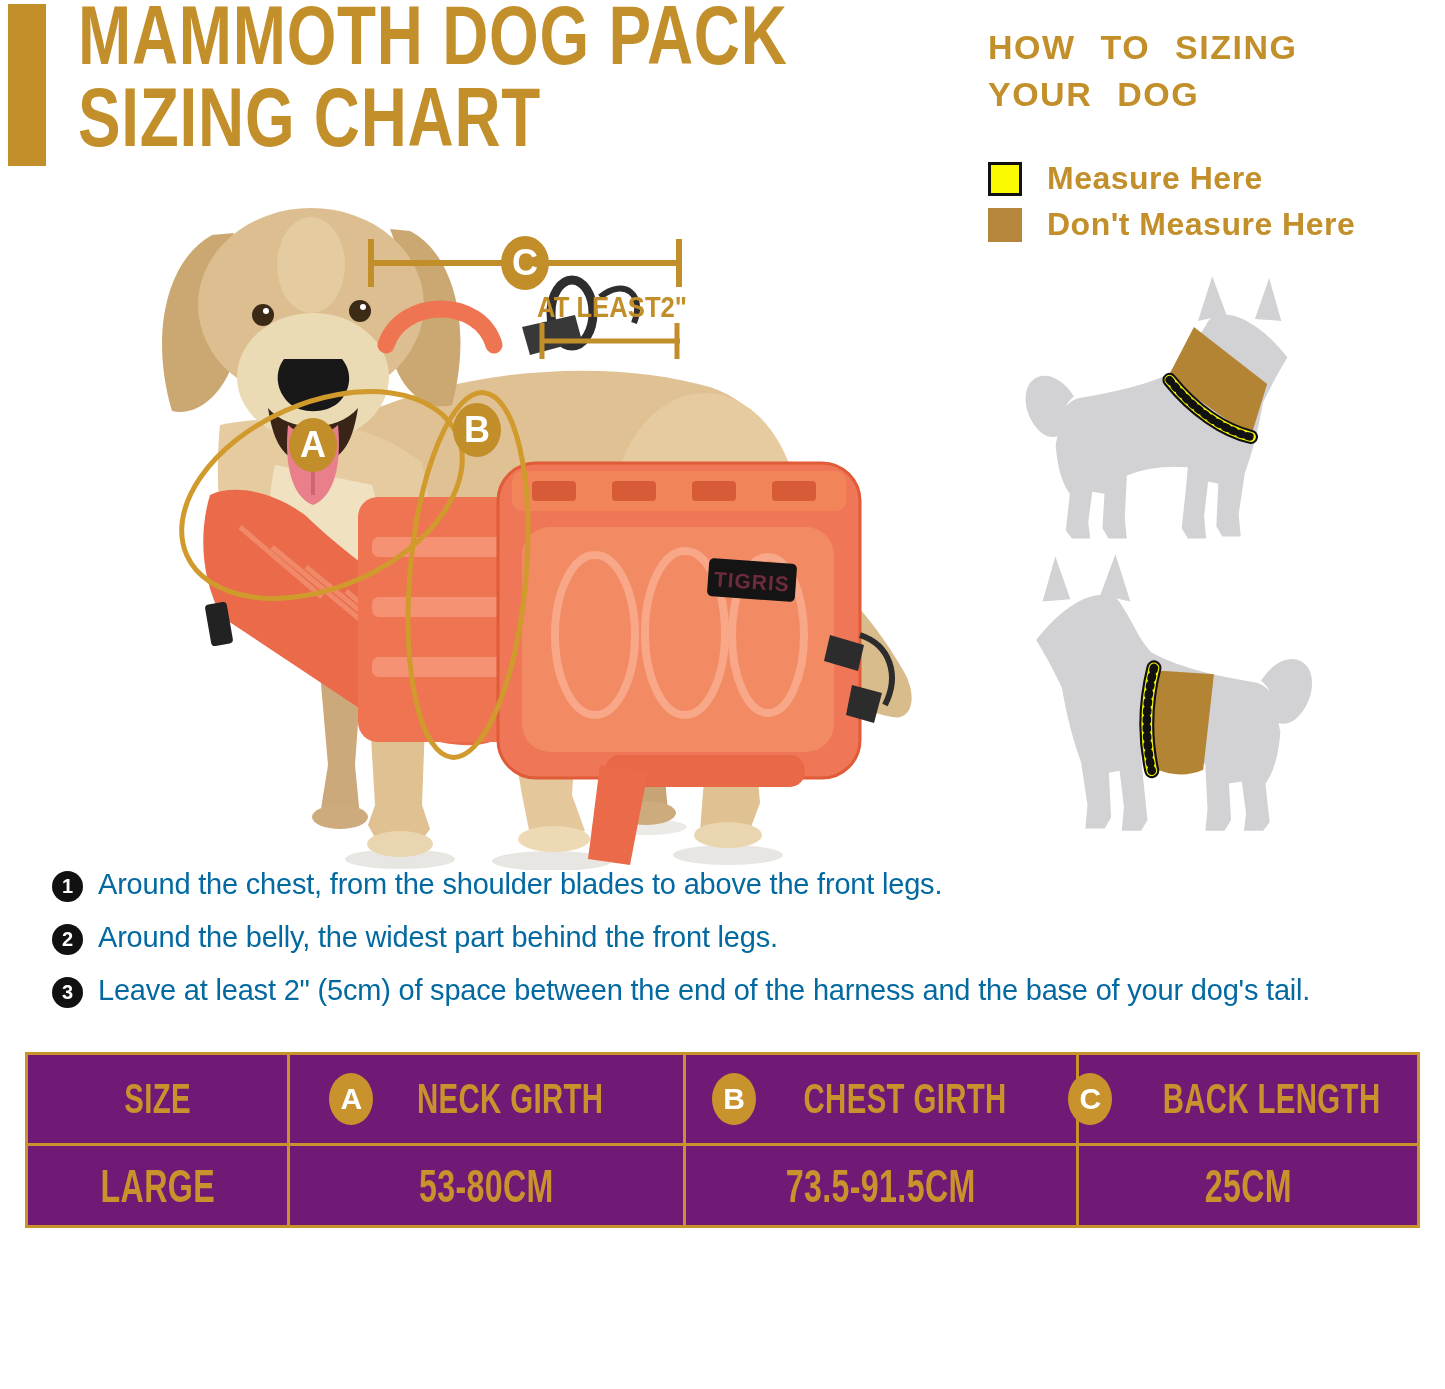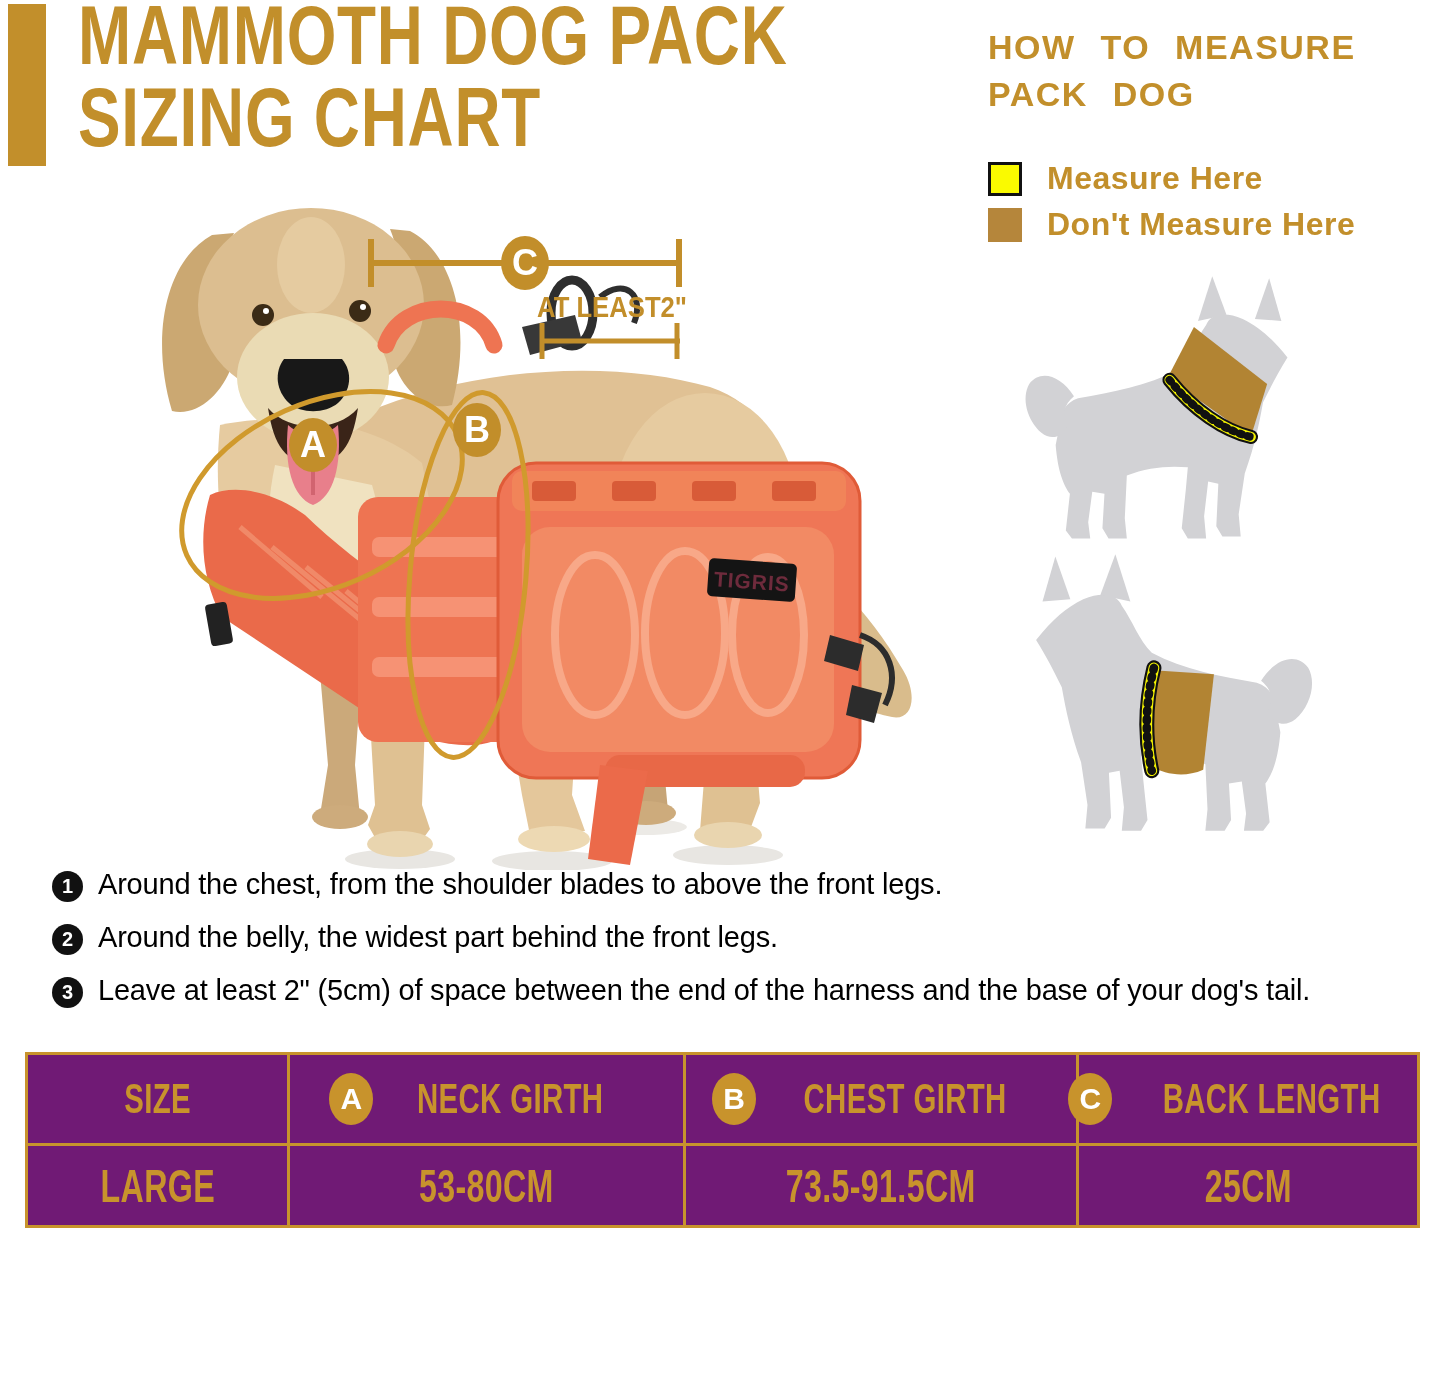--- a/index.html
+++ b/index.html
@@ -30,21 +30,21 @@
   .sil1{position:absolute;left:1015px;top:272px;width:305px;height:285px;}
   .sil2{position:absolute;left:995px;top:550px;width:335px;height:300px;}
 
   
   .instr{position:absolute;left:52px;display:flex;align-items:flex-start;}
   .instr.i1{top:868px;}
   .instr.i2{top:921px;}
   .instr.i3{top:974px;}
   .bullet{flex:0 0 auto;width:31px;height:31px;border-radius:50%;background:#111;color:#fff;
           font-size:20px;font-weight:bold;display:flex;align-items:center;justify-content:center;margin-top:3px;}
-  .instr-text{margin-left:15px;font-size:29px;color:#000000;letter-spacing:-0.2px;white-space:nowrap;}
+  .instr-text{margin-left:15px;font-size:29px;color:#0369a1;letter-spacing:-0.2px;white-space:nowrap;}
 
   
   .size-table{position:absolute;left:25px;top:1052px;width:1395px;border-collapse:collapse;
               table-layout:fixed;}
   .size-table td,.size-table th{border:3px solid #C8932C;text-align:center;vertical-align:middle;
               padding:0;background:#701a75;}
   .size-table tr.hdr{height:91px;}
   .size-table tr.data{height:82px;}
   .cond{display:inline-block;transform:scaleX(.7);transform-origin:center;white-space:nowrap;}
   .cell-txt{font-size:46px;font-weight:bold;color:#C8932C;letter-spacing:.5px;}
@@ -59,22 +59,22 @@
 
 <div id="app">
 
   <div class="title-bar"></div>
   <div class="title">
     <div>MAMMOTH DOG PACK</div>
     <div>SIZING CHART</div>
   </div>
 
   <div class="howto">
-    <div>HOW TO MEASURE</div>
-    <div>PACK DOG</div>
+    <div>HOW TO SIZING</div>
+    <div>YOUR DOG</div>
   </div>
 
   <div class="legend-row r2">
     <span class="swatch gold"></span>
     <span class="legend-label">Don't Measure Here</span>
   </div>
   <div class="legend-row r1">
     <span class="swatch yellow"></span>
     <span class="legend-label">Measure Here</span>
   </div>

